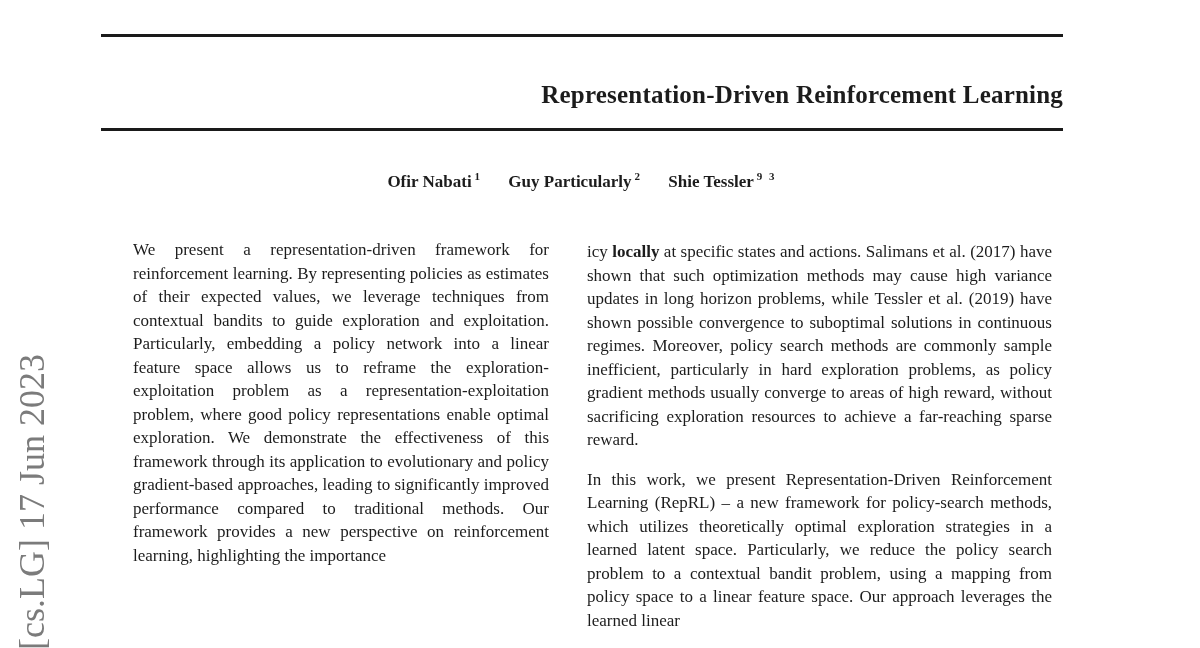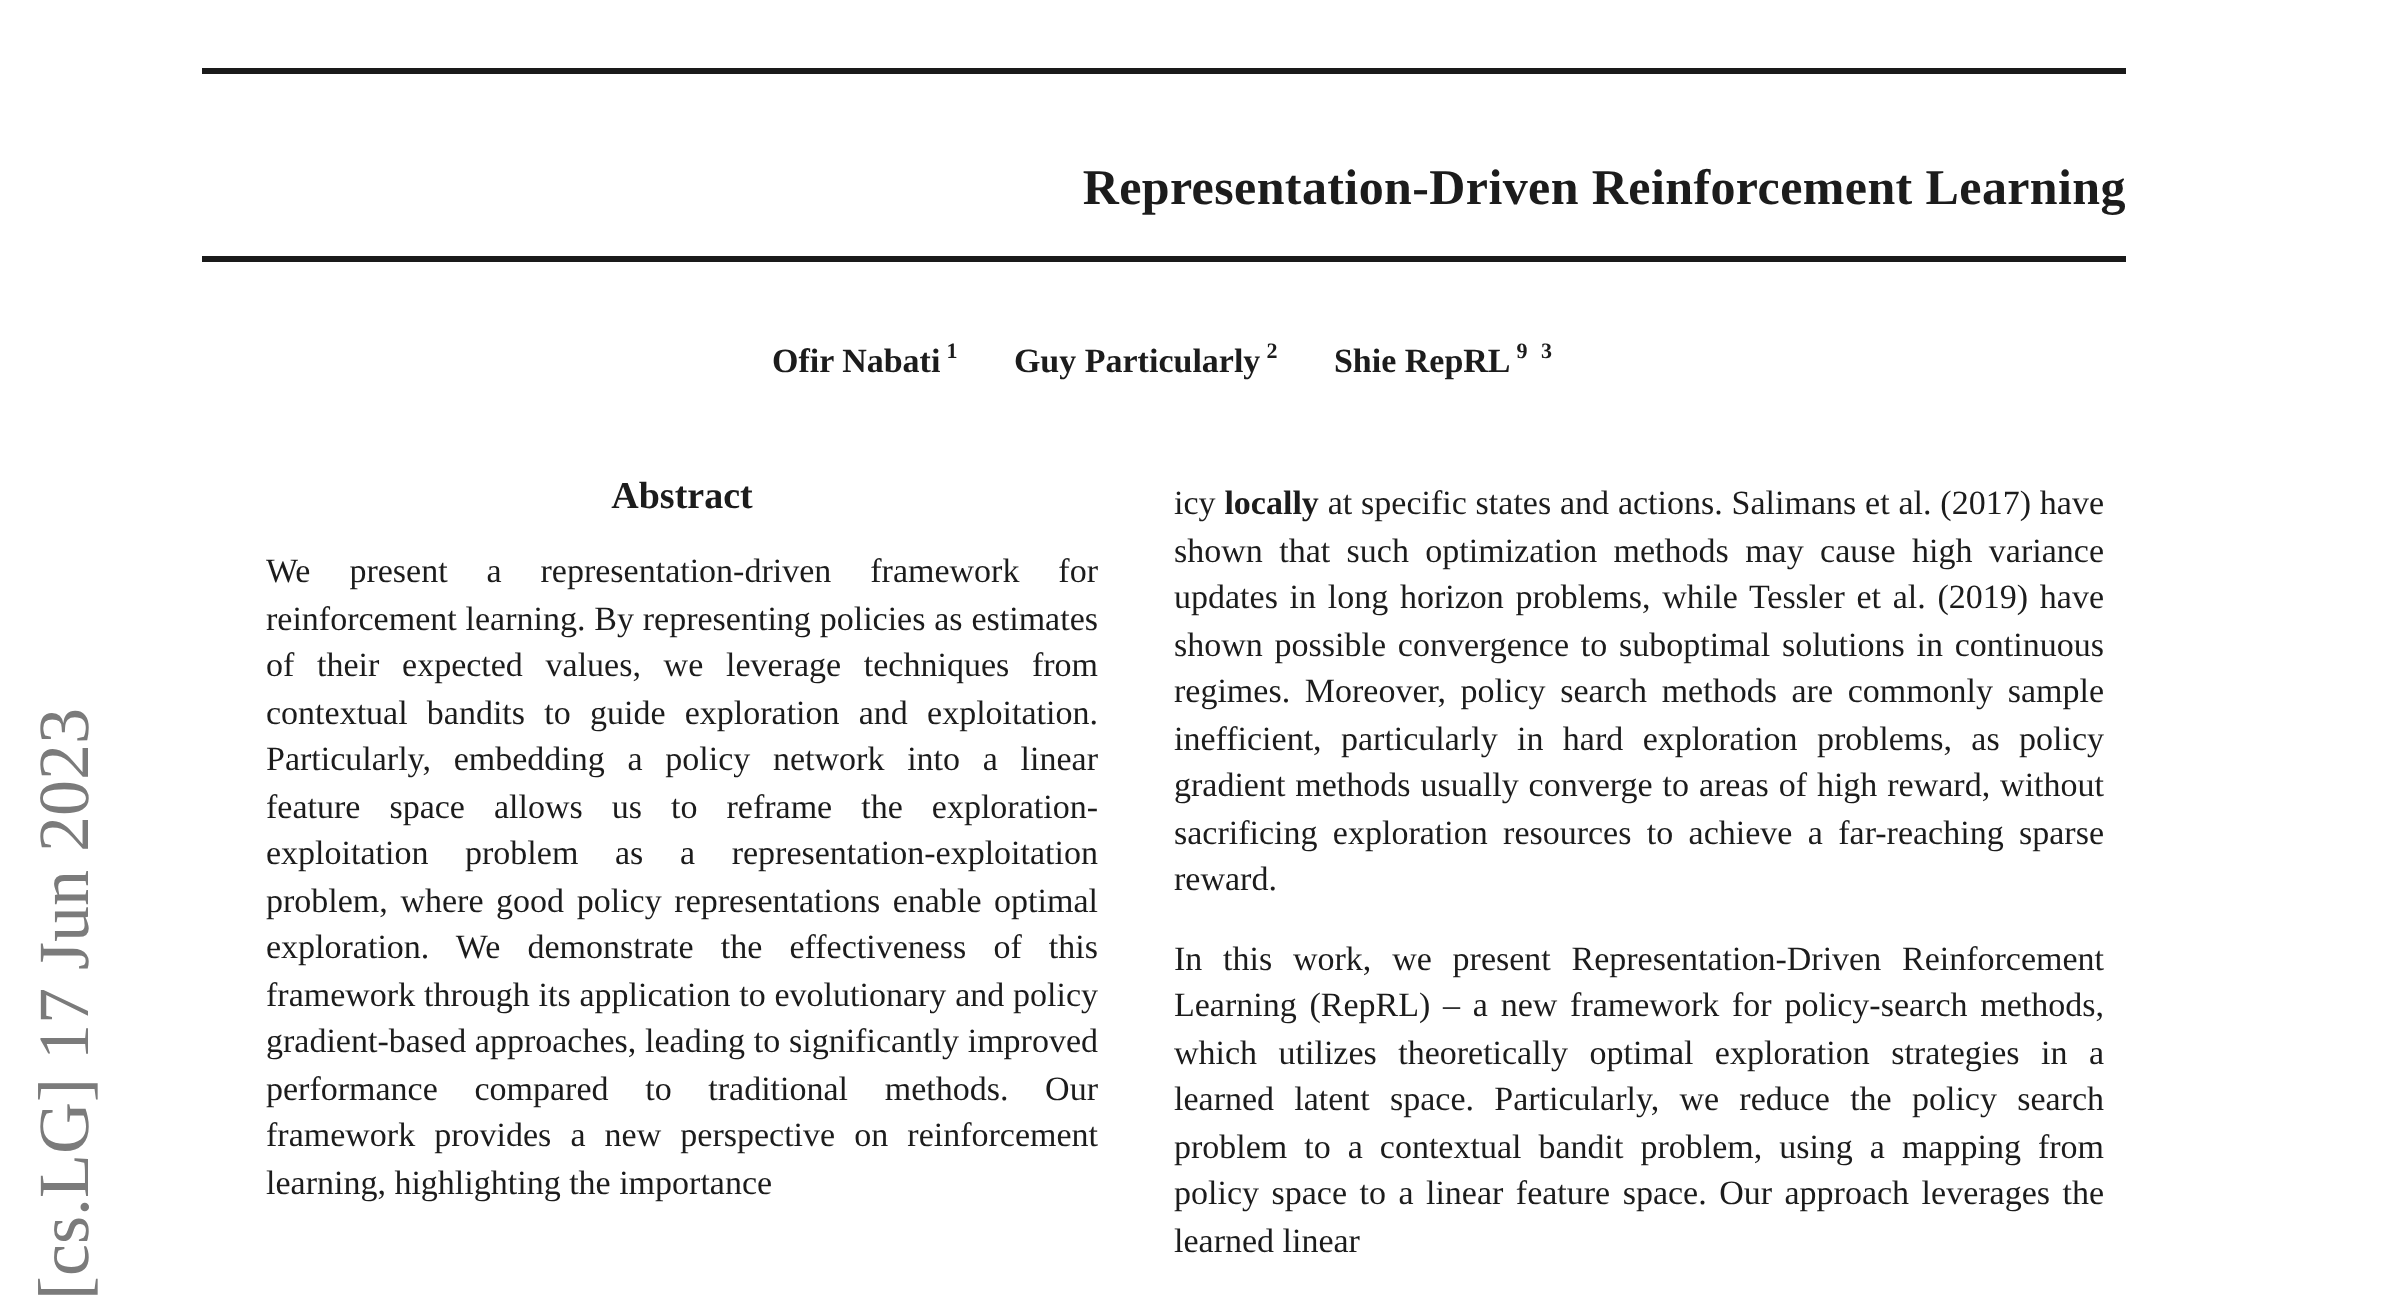--- a/index.html
+++ b/index.html
@@ -77,25 +77,24 @@
 
   <div class="rule rule-top"></div>
 
   <h1 class="paper-title">Representation-Driven Reinforcement Learning</h1>
 
   <div class="rule rule-mid"></div>
 
   <div class="authors-line">
     <span class="author"><span>Ofir Nabati</span><sup>1</sup></span>
     <span class="author"><span>Guy Particularly</span><sup>2</sup></span>
-    <span class="author"><span>Shie RepRL</span><sup>9 3</sup></span>
+    <span class="author"><span>Shie Tessler</span><sup>9 3</sup></span>
   </div>
 
   <div class="col-left">
-    <div class="abstract-heading">Abstract</div>
     <div class="body-text">We present a representation-driven framework for reinforcement learning. By representing policies as estimates of their expected values, we leverage techniques from contextual bandits to guide exploration and exploitation. Particularly, embedding a policy network into a linear feature space allows us to reframe the exploration-exploitation problem as a representation-exploitation problem, where good policy representations enable optimal exploration. We demonstrate the effectiveness of this framework through its application to evolutionary and policy gradient-based approaches, leading to significantly improved performance compared to traditional methods. Our framework provides a new perspective on reinforcement learning, highlighting the importance</div>
   </div>
 
   <div class="col-right body-text">
     <p><span>icy </span><b>locally</b><span> at specific states and actions. Salimans et al. (2017) have shown that such optimization methods may cause high variance updates in long horizon problems, while Tessler et al. (2019) have shown possible convergence to suboptimal solutions in continuous regimes. Moreover, policy search methods are commonly sample inefficient, particularly in hard exploration problems, as policy gradient methods usually converge to areas of high reward, without sacrificing exploration resources to achieve a far-reaching sparse reward.</span></p>
     <p>In this work, we present Representation-Driven Reinforcement Learning (RepRL) – a new framework for policy-search methods, which utilizes theoretically optimal exploration strategies in a learned latent space. Particularly, we reduce the policy search problem to a contextual bandit problem, using a mapping from policy space to a linear feature space. Our approach leverages the learned linear</p>
   </div>
 
   <div class="arxiv-stamp">[cs.LG] 17 Jun 2023</div>
 

